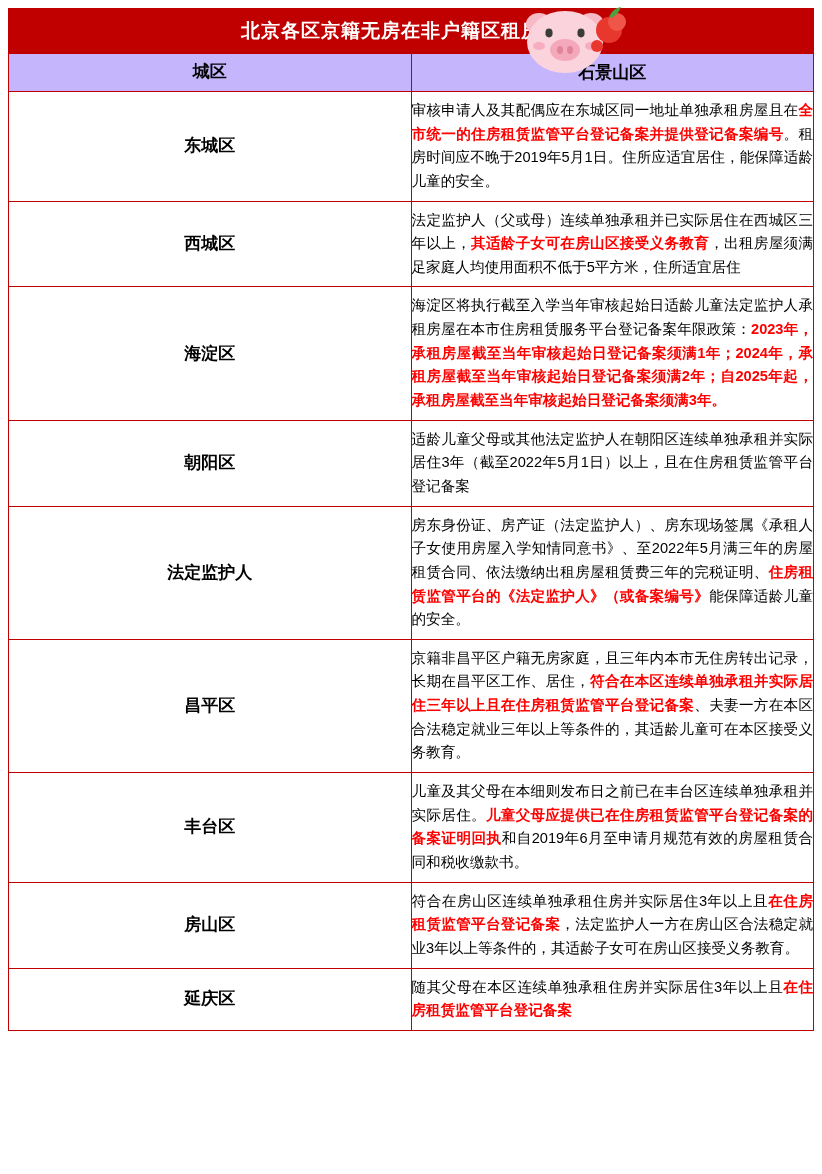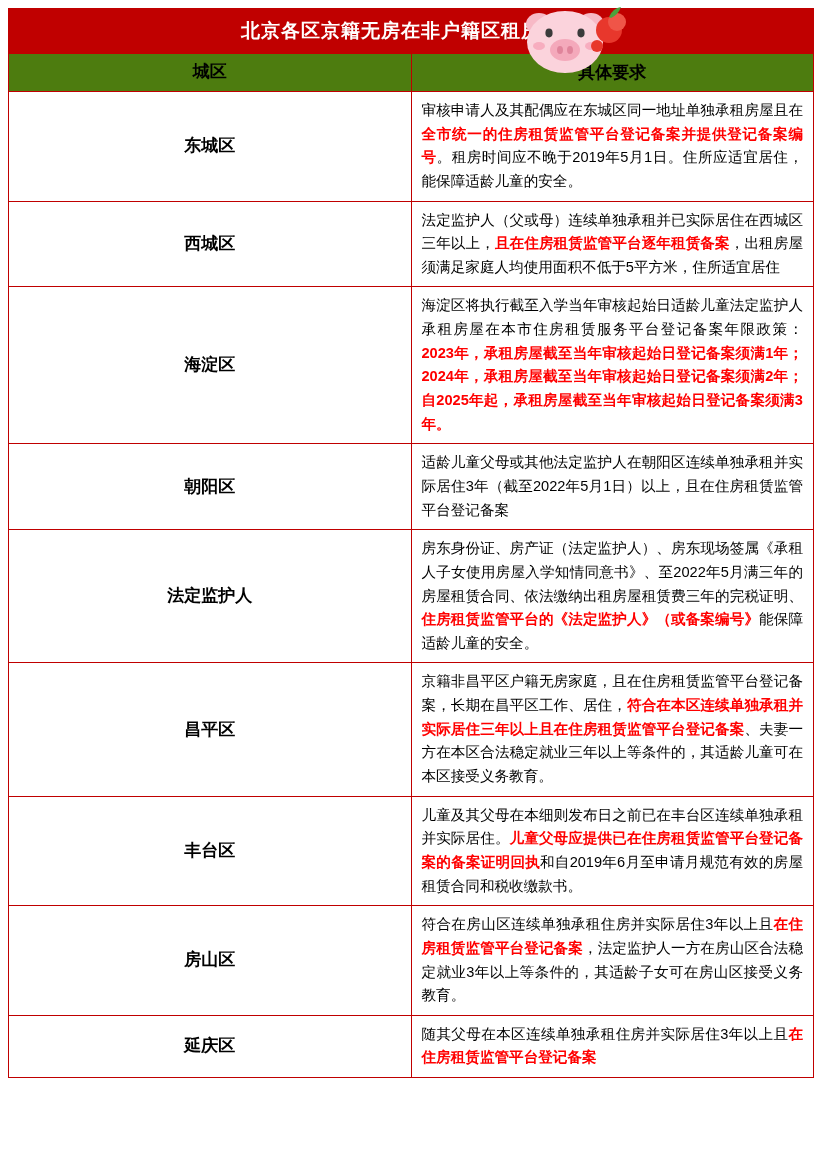--- a/index.html
+++ b/index.html
@@ -31,40 +31,40 @@
     background: #c00000;
     color: #ffffff;
     text-align: center;
     font-size: 19px;
     font-weight: bold;
     letter-spacing: 1px;
     padding: 9px 4px;
     border: 1px solid #c00000;
   }
   .hdr {
-    background: #4d7c0f;
+    background: #c4b5fd;
     color: #000000;
     text-align: center;
     font-weight: bold;
     font-size: 17px;
     padding: 7px 4px;
   }
   .district {
     width: 88px;
     text-align: center;
     font-weight: bold;
     font-size: 17px;
     padding: 6px 2px;
     color: #000000;
     line-height: 1.3;
   }
   .req {
     font-size: 14.6px;
     line-height: 1.62;
-    padding: 7px 10px;
+    padding: 7px 0;
     color: #000000;
     text-align: justify;
   }
   .req b.red {
     color: #ff0000;
     font-weight: bold;
   }
   .pig {
     position: absolute;
     top: 2px;
@@ -96,47 +96,47 @@
     <circle cx="92" cy="44" r="6" fill="#e8372c"></circle>
   </svg>
 
   <table class="main">
     <tbody>
       <tr>
         <td class="title-cell" colspan="2">北京各区京籍无房在非户籍区租房入学</td>
       </tr>
       <tr>
         <td class="hdr district">城区</td>
-        <td class="hdr">具体要求</td>
+        <td class="hdr">石景山区</td>
       </tr>
     </tbody>
     <tbody id="rows-body">
         <tr>
           <td class="district">东城区</td>
           <td class="req"><span>审核申请人及其配偶应在东城区同一地址单独承租房屋且在</span><b class="red">全市统一的住房租赁监管平台登记备案并提供登记备案编号</b><span>。租房时间应不晚于2019年5月1日。住所应适宜居住，能保障适龄儿童的安全。</span></td>
         </tr>
         <tr>
           <td class="district">西城区</td>
-          <td class="req"><span>法定监护人（父或母）连续单独承租并已实际居住在西城区三年以上，</span><b class="red">且在住房租赁监管平台逐年租赁备案</b><span>，出租房屋须满足家庭人均使用面积不低于5平方米，住所适宜居住</span></td>
+          <td class="req"><span>法定监护人（父或母）连续单独承租并已实际居住在西城区三年以上，</span><b class="red">其适龄子女可在房山区接受义务教育</b><span>，出租房屋须满足家庭人均使用面积不低于5平方米，住所适宜居住</span></td>
         </tr>
         <tr>
           <td class="district">海淀区</td>
           <td class="req"><span>海淀区将执行截至入学当年审核起始日适龄儿童法定监护人承租房屋在本市住房租赁服务平台登记备案年限政策：</span><b class="red">2023年，承租房屋截至当年审核起始日登记备案须满1年；2024年，承租房屋截至当年审核起始日登记备案须满2年；自2025年起，承租房屋截至当年审核起始日登记备案须满3年。</b></td>
         </tr>
         <tr>
           <td class="district">朝阳区</td>
           <td class="req"><span>适龄儿童父母或其他法定监护人在朝阳区连续单独承租并实际居住3年（截至2022年5月1日）以上，且在住房租赁监管平台登记备案</span></td>
         </tr>
         <tr>
           <td class="district">法定监护人</td>
           <td class="req"><span>房东身份证、房产证（法定监护人）、房东现场签属《承租人子女使用房屋入学知情同意书》、至2022年5月满三年的房屋租赁合同、依法缴纳出租房屋租赁费三年的完税证明、</span><b class="red">住房租赁监管平台的《法定监护人》（或备案编号》</b><span>能保障适龄儿童的安全。</span></td>
         </tr>
         <tr>
           <td class="district">昌平区</td>
-          <td class="req"><span>京籍非昌平区户籍无房家庭，且在住房租赁监管平台登记备案，长期在昌平区工作、居住，</span><b class="red">符合在本区连续单独承租并实际居住三年以上且在住房租赁监管平台登记备案</b><span>、夫妻一方在本区合法稳定就业三年以上等条件的，其适龄儿童可在本区接受义务教育。</span></td>
+          <td class="req"><span>京籍非昌平区户籍无房家庭，且三年内本市无住房转出记录，长期在昌平区工作、居住，</span><b class="red">符合在本区连续单独承租并实际居住三年以上且在住房租赁监管平台登记备案</b><span>、夫妻一方在本区合法稳定就业三年以上等条件的，其适龄儿童可在本区接受义务教育。</span></td>
         </tr>
         <tr>
           <td class="district">丰台区</td>
           <td class="req"><span>儿童及其父母在本细则发布日之前已在丰台区连续单独承租并实际居住。</span><b class="red">儿童父母应提供已在住房租赁监管平台登记备案的备案证明回执</b><span>和自2019年6月至申请月规范有效的房屋租赁合同和税收缴款书。</span></td>
         </tr>
         <tr>
           <td class="district">房山区</td>
           <td class="req"><span>符合在房山区连续单独承租住房并实际居住3年以上且</span><b class="red">在住房租赁监管平台登记备案</b><span>，法定监护人一方在房山区合法稳定就业3年以上等条件的，其适龄子女可在房山区接受义务教育。</span></td>
         </tr>
         <tr>

